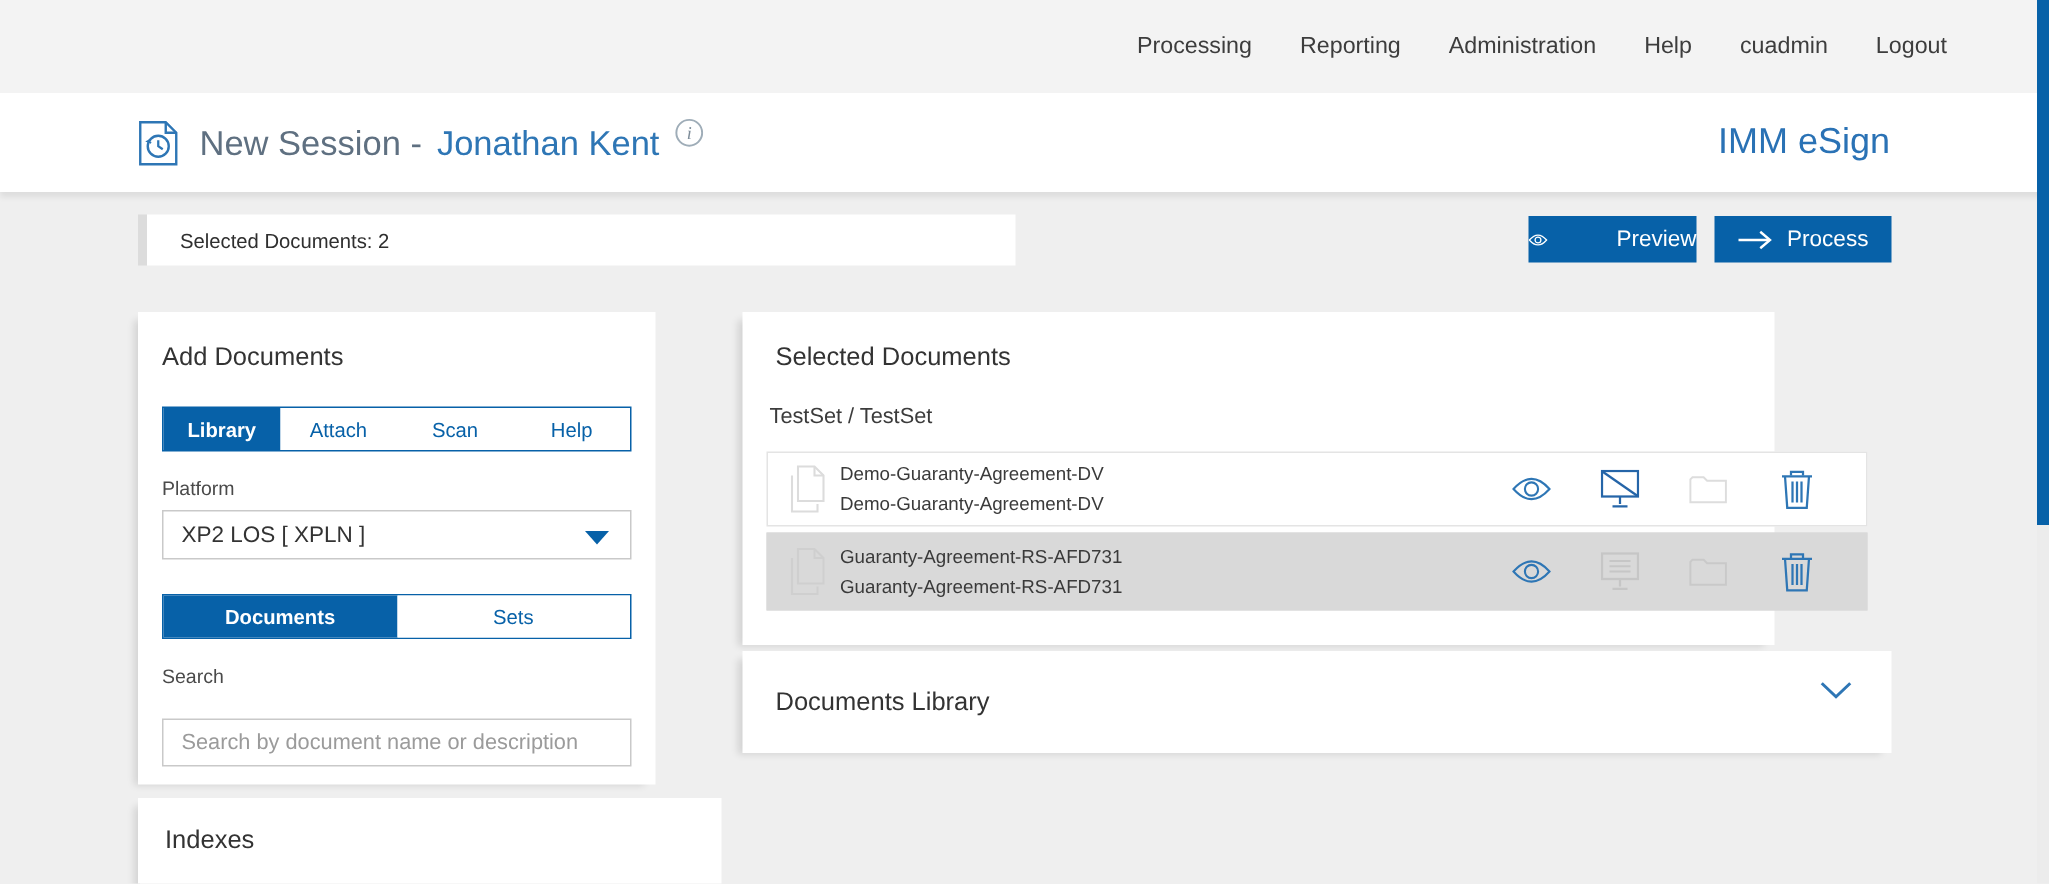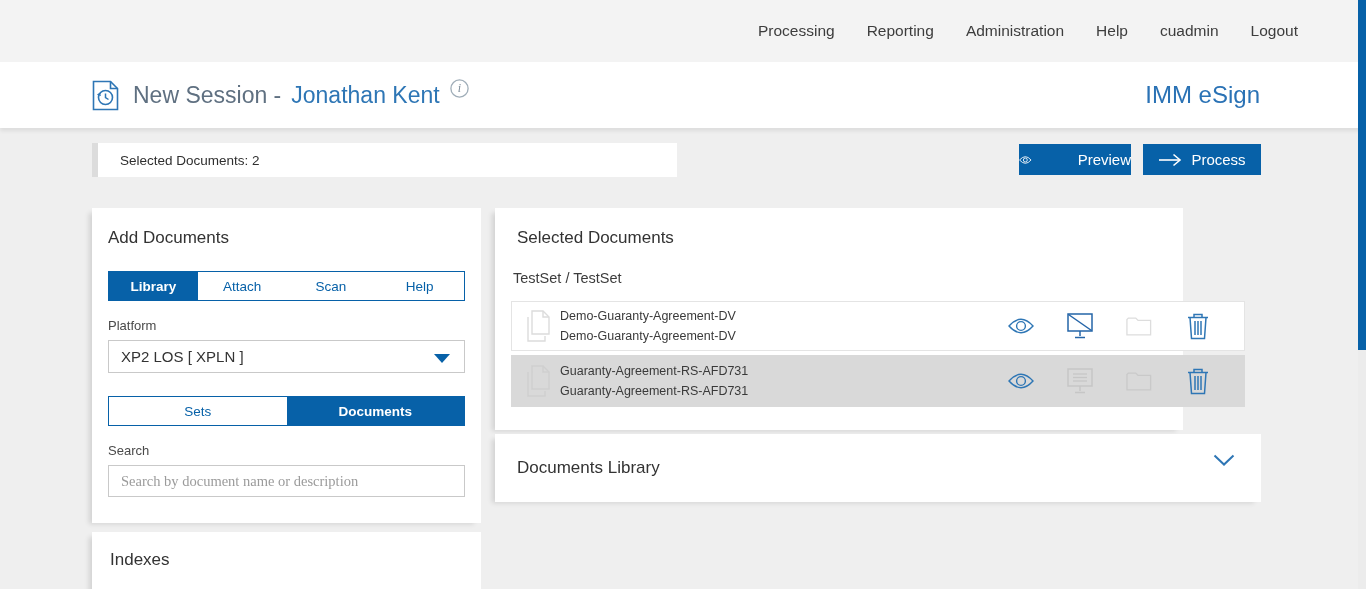--- a/index.html
+++ b/index.html
@@ -65,21 +65,21 @@
     font-family:"Liberation Sans", sans-serif; font-size:15px;
   }
   .btn-preview { left:1019px; width:112px;gap:46px; }
   .btn-process { left:1143px; width:118px; }
 
   
   .card {
     position:absolute; background:#fff;
     box-shadow:-5px 3px 5px -2px rgba(0,0,0,0.12);
   }
-  .card-add   { left:92px; top:208px; width:389px; height:315px; padding:0 16px; }
+  .card-add   { left:92px; top:208px; width:345px; height:315px; padding:0 16px; }
   .card-index { left:92px; top:532px; width:389px; height:80px; }
   .card-sel   { left:495px; top:208px; width:688px; height:222px; }
   .card-lib   { left:495px; top:434px; width:766px; height:68px; display:flex; align-items:center; }
 
   .card-title { font-size:17px; color:#333; }
   .card-add .card-title { margin-top:20px; }
   .card-index .card-title { margin:18px 0 0 18px; }
 
   
   .tabstrip {
@@ -108,22 +108,22 @@
   .toggle {
     margin-top:23px; height:30px; border:1px solid #0761a8; display:flex; background:#fff;
   }
   .toggle-seg {
     flex:1; display:flex; align-items:center; justify-content:center;
     font-size:13.5px; color:#0761a8; cursor:pointer; background:#fff;
   }
   .toggle-seg.active { background:#0761a8; color:#fff; font-weight:bold; }
 
   .search-input {
-    margin-top:7px; width:100%; height:32px; border:1px solid #c9c9c9;
-    font-family:Liberation Serif, serif; font-size:14.5px; color:#0f172a;
+    margin-top:21px; width:100%; height:32px; border:1px solid #c9c9c9;
+    font-family:Liberation Sans, sans-serif; font-size:14.5px; color:#0f172a;
     padding:0 12px; outline:none;
   }
   .search-input::placeholder { color:#9b9b9b; }
 
   
   .card-sel .card-title { margin:20px 0 0 22px; }
   .set-name { font-size:14.5px; color:#3c3c3c; margin:22px 0 0 18px; }
 
   .doc-row {
     position:absolute; left:16px; width:734px; height:50px;
@@ -211,22 +211,22 @@
     <div class="tab">Help</div>
   </div>
 
   <div class="field-label">Platform</div>
   <div class="select-box">
     <span class="select-value">XP2 LOS [ XPLN ]</span>
     <span class="caret-down"></span>
   </div>
 
   <div class="toggle">
+    <div class="toggle-seg active">Documents</div>
     <div class="toggle-seg">Sets</div>
-    <div class="toggle-seg active">Documents</div>
   </div>
 
   <div class="field-label">Search</div>
   <input class="search-input" type="text" placeholder="Search by document name or description" style="">
 </section>
 
 <section class="card card-index">
   <div class="card-title">Indexes</div>
 </section>
 

